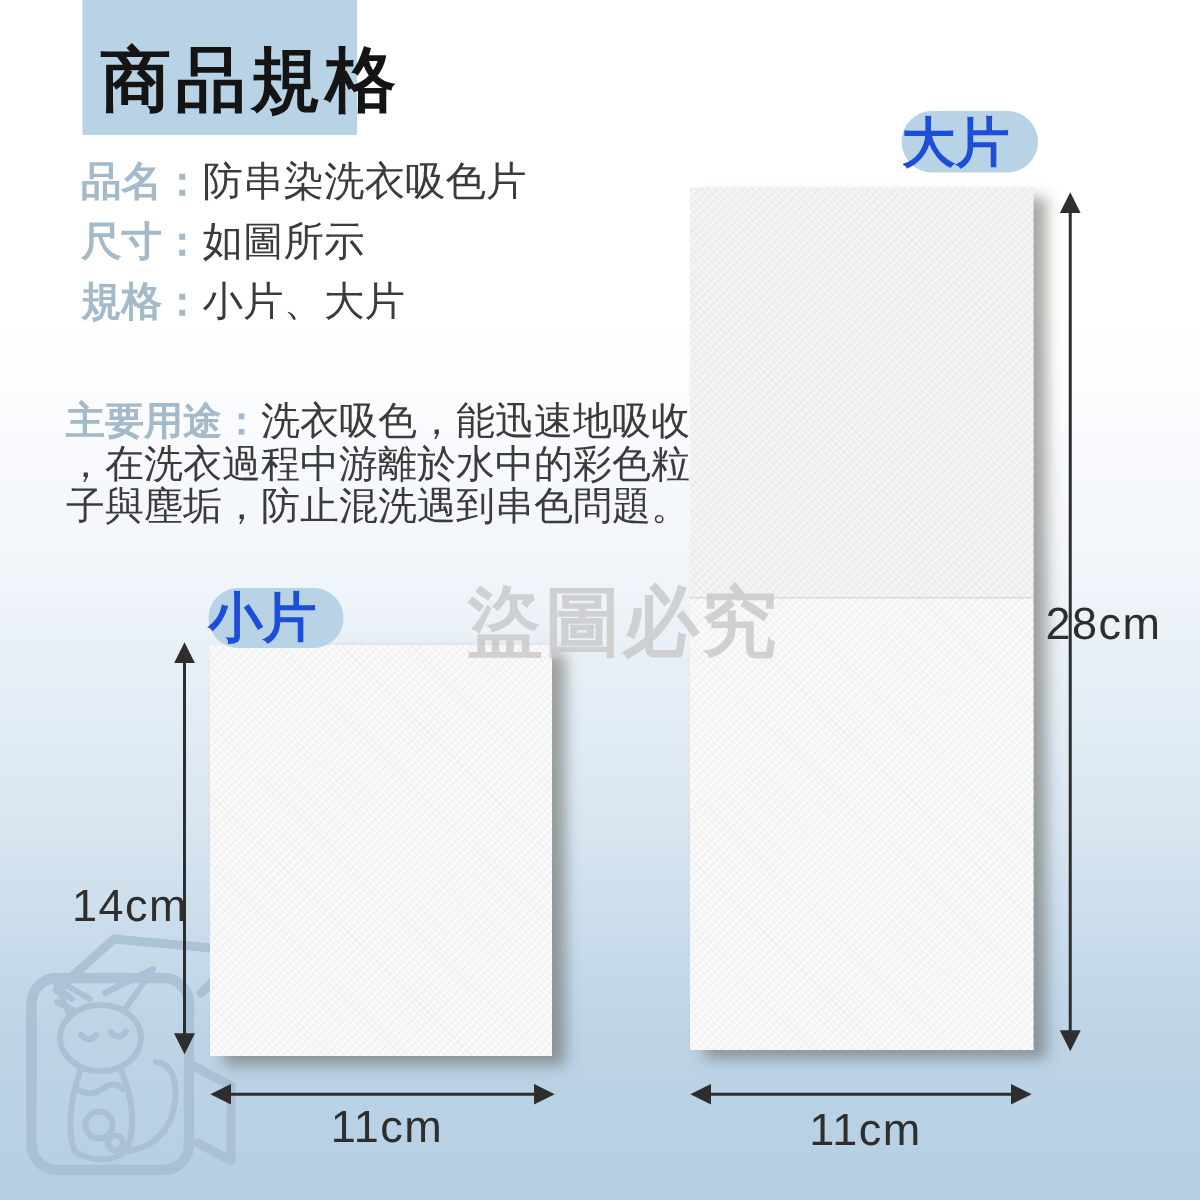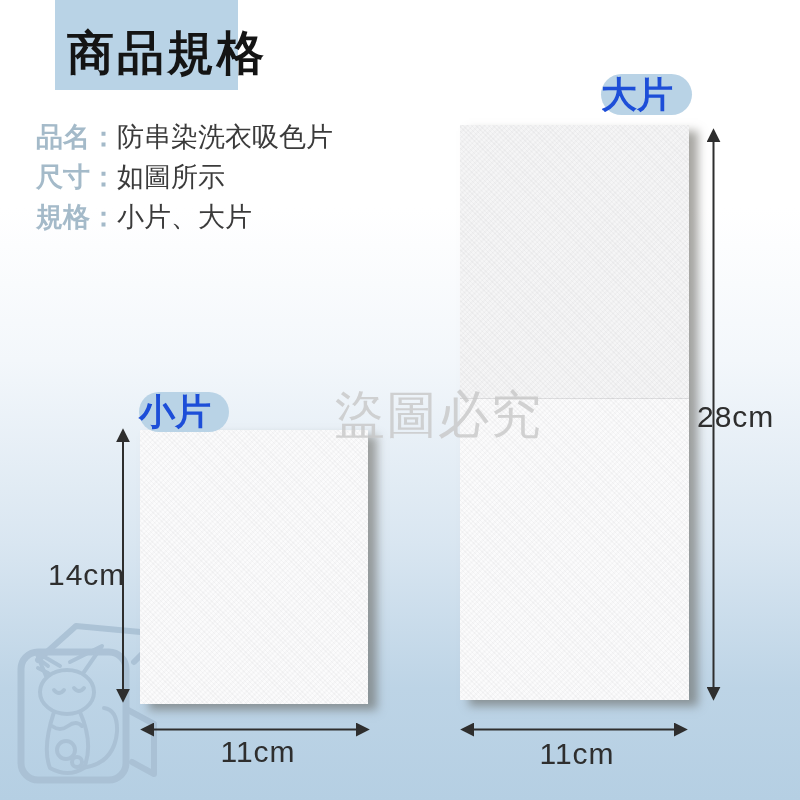--- a/index.html
+++ b/index.html
@@ -6,47 +6,47 @@
   .canvas{
     position:relative;width:800px;height:800px;overflow:hidden;
     font-family:"Liberation Sans","DejaVu Sans",sans-serif;
     background:linear-gradient(to bottom,#ffffff 0%,#ffffff 26%,#f3f7fb 45%,#d9e6f1 68%,#bdd4e6 86%,#b5cfe3 100%);
     padding-left:48px;
   }
   
   .title-box{position:absolute;left:55px;top:0;width:183px;height:90px;background:#b9d3e6;z-index:2;}
   .page-title{position:absolute;left:67px;top:22px;z-index:3;font-size:47px;font-weight:bold;color:#141414;letter-spacing:3px;white-space:nowrap;}
   
-  .spec-list{position:absolute;left:36px;top:101px;z-index:3;margin-top:16px;}
+  .spec-list{position:absolute;left:54px;top:101px;z-index:3;}
   .spec-row{font-size:27px;line-height:40px;white-space:nowrap;}
   .spec-label{color:#a4bac9;font-weight:bold;}
   .spec-value{color:#3b3b3b;}
   .usage-para{position:absolute;left:44px;top:266px;width:421px;z-index:3;
     font-size:26px;line-height:28.5px;color:#3b3b3b;line-break:anywhere;word-break:break-all;}
   
   .badge{position:absolute;z-index:4;background:#b9d3e6;border-radius:22px;
     font-size:36px;font-weight:bold;color:#1d4ed8;text-align:left;}
   .badge-large{left:601px;top:74px;width:91px;height:41px;line-height:41px;}
   .badge-small{left:139px;top:392px;width:90px;height:40px;line-height:40px;}
   
   .sheet{position:absolute;z-index:2;background:#f6f6f7;
     background-image:repeating-linear-gradient(45deg,rgba(120,120,125,0.05) 0 1px,transparent 1px 3px),
                      repeating-linear-gradient(-45deg,rgba(255,255,255,0.6) 0 2px,transparent 2px 4px);
     box-shadow:9px 6px 9px rgba(95,92,85,0.55);}
   .sheet-large{left:460px;top:125px;width:229px;height:575px;}
   .sheet-small{left:140px;top:430px;width:228px;height:274px;}
   .fold-half{position:absolute;left:0;top:0;width:100%;height:273px;
     background:rgba(150,150,155,0.06);border-bottom:1px solid rgba(120,120,125,0.18);}
   
-  .watermark-text{position:absolute;left:334px;top:381px;z-index:5;font-size:51px;font-weight:normal;
+  .watermark-text{position:absolute;left:311px;top:381px;z-index:5;font-size:51px;font-weight:bold;
     color:#c8c8c8;opacity:0.8;letter-spacing:1px;white-space:nowrap;}
   
   .dim{position:absolute;z-index:6;font-size:30px;font-weight:300;color:#2e2e2e;letter-spacing:1px;}
   .dim-h-large{left:697px;top:400px;}
-  .dim-h-small{left:48px;top:558px;width:70px;text-align:left;}
+  .dim-h-small{left:48px;top:588px;width:70px;text-align:left;}
   .dim-w-small{left:193px;top:735px;width:130px;text-align:center;}
   .dim-w-large{left:512px;top:737px;width:130px;text-align:center;}
   
   .arrows-svg{position:absolute;left:0;top:0;z-index:6;pointer-events:none;}
   .logo-svg{position:absolute;left:14px;top:610px;z-index:1;pointer-events:none;opacity:0.85;}
 </style>
 </head>
 <body>
 
 <div class="canvas">
@@ -57,20 +57,23 @@
   <div class="spec-list">
     <div class="spec-row">
       <span class="spec-label">品名：</span><span class="spec-value">防串染洗衣吸色片</span>
     </div>
     <div class="spec-row">
       <span class="spec-label">尺寸：</span><span class="spec-value">如圖所示</span>
     </div>
     <div class="spec-row">
       <span class="spec-label">規格：</span><span class="spec-value">小片、大片</span>
     </div>
+  </div>
+  <div class="usage-para">
+    <span class="spec-label">主要用途：</span><span class="spec-value">洗衣吸色，能迅速地吸收，在洗衣過程中游離於水中的彩色粒子與塵垢，防止混洗遇到串色問題。</span>
   </div>
 
   <svg class="logo-svg" width="150" height="190" viewBox="0 0 150 190" fill="none" stroke="#a8bfd3" stroke-linecap="round" stroke-linejoin="round">
     <path d="M24,50 L62,16 L148,24 L120,52" stroke-width="6"></path>
     <rect x="7" y="42" width="105" height="128" rx="17" stroke-width="7"></rect>
     <path d="M114,100 L140,114 L140,164 L118,152" stroke-width="6"></path>
     <g stroke-width="4">
       <path d="M32,66 L22,42 L46,56"></path>
       <path d="M70,62 L88,36 L56,52"></path>
       <ellipse cx="53" cy="82" rx="27" ry="22"></ellipse>

